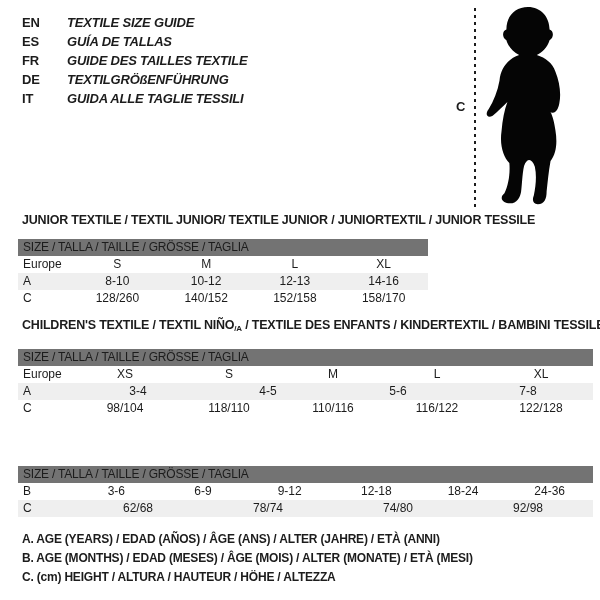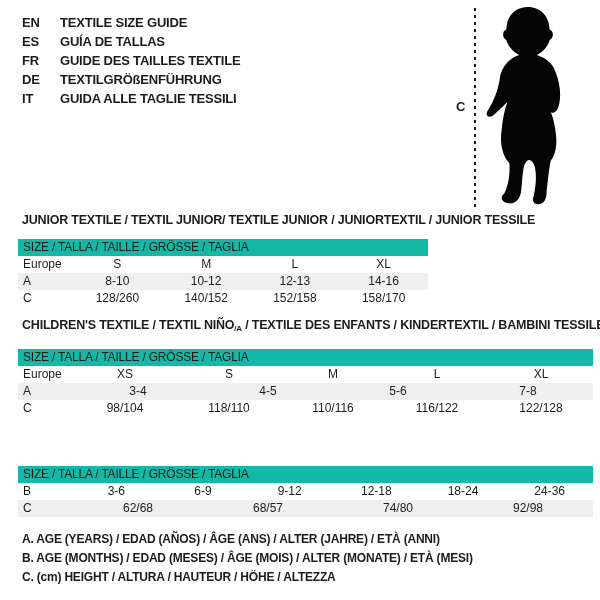--- a/index.html
+++ b/index.html
@@ -1,39 +1,39 @@
 <!DOCTYPE html>
 <html><head>
 <meta charset="utf-8">
 <style>
   html,body{margin:0;padding:0;background:#ffffff;}
   body{font-family:"Liberation Sans","DejaVu Sans",sans-serif;color:#1c1c1c;}
   #page{position:relative;width:600px;height:600px;background:#fff;overflow:hidden;}
 
   
   .lang-list{position:absolute;left:22px;top:13px;}
-  .lang-row{display:flex;height:19px;line-height:19px;font-weight:700;font-size:13px;letter-spacing:-0.2px;}
+  .lang-row{display:flex;height:19px;line-height:19px;font-weight:700;font-size:13px;letter-spacing:-0.2px;gap:7px;}
   .lang-code{width:38px;}
-  .lang-title{white-space:nowrap;}
+  .lang-title{white-space:nowrap;font-style:italic;}
 
   
   .figure{position:absolute;left:450px;top:0;width:150px;height:215px;}
   .dash-line{position:absolute;left:24px;top:8px;width:2px;height:200px;
     background:repeating-linear-gradient(to bottom,#1c1c1c 0 3px,transparent 3px 7px);}
   .height-label{position:absolute;left:6px;top:99px;font-weight:700;font-size:13px;}
   .baby{position:absolute;left:32px;top:5px;}
 
   
   .sec-title{position:absolute;left:22px;font-weight:700;font-size:12.5px;letter-spacing:-0.2px;white-space:nowrap;}
   .sec-title .subsc{font-size:8px;vertical-align:-2px;}
   .two-line{line-height:16px;}
 
   
   .size-table{position:absolute;left:18px;}
-  .size-bar{height:17px;line-height:17px;background:#14b8a6;font-size:12px;padding-left:5px;letter-spacing:-0.2px;}
+  .size-bar{height:17px;line-height:17px;background:#737373;font-size:12px;padding-left:5px;letter-spacing:-0.2px;}
   .t-row{display:flex;height:17px;line-height:17px;font-size:12px;}
   .t-row.shaded{background:#efefef;}
   .t-label{width:50px;padding-left:5px;text-align:left;}
   .t-cell{flex:1;text-align:center;}
 
   
   .notes{position:absolute;left:22px;top:530px;}
   .note-line{height:19px;line-height:19px;font-weight:700;font-size:12px;letter-spacing:-0.2px;white-space:nowrap;}
 </style>
 </head>
@@ -162,21 +162,21 @@
       <span class="t-cell">3-6</span>
       <span class="t-cell">6-9</span>
       <span class="t-cell">9-12</span>
       <span class="t-cell">12-18</span>
       <span class="t-cell">18-24</span>
       <span class="t-cell">24-36</span>
     </div>
     <div class="t-row shaded">
       <span class="t-label">C</span>
       <span class="t-cell">62/68</span>
-      <span class="t-cell">68/57</span>
+      <span class="t-cell">78/74</span>
       <span class="t-cell">74/80</span>
       <span class="t-cell">92/98</span>
     </div>
   </div>
 
   <div class="notes">
     <div class="note-line">A. AGE (YEARS) / EDAD (AÑOS) / ÂGE (ANS) / ALTER (JAHRE) / ETÀ (ANNI)</div>
     <div class="note-line">B. AGE (MONTHS) / EDAD (MESES) / ÂGE (MOIS) / ALTER (MONATE) / ETÀ (MESI)</div>
     <div class="note-line">C. (cm) HEIGHT / ALTURA / HAUTEUR / HÖHE / ALTEZZA</div>
   </div>

